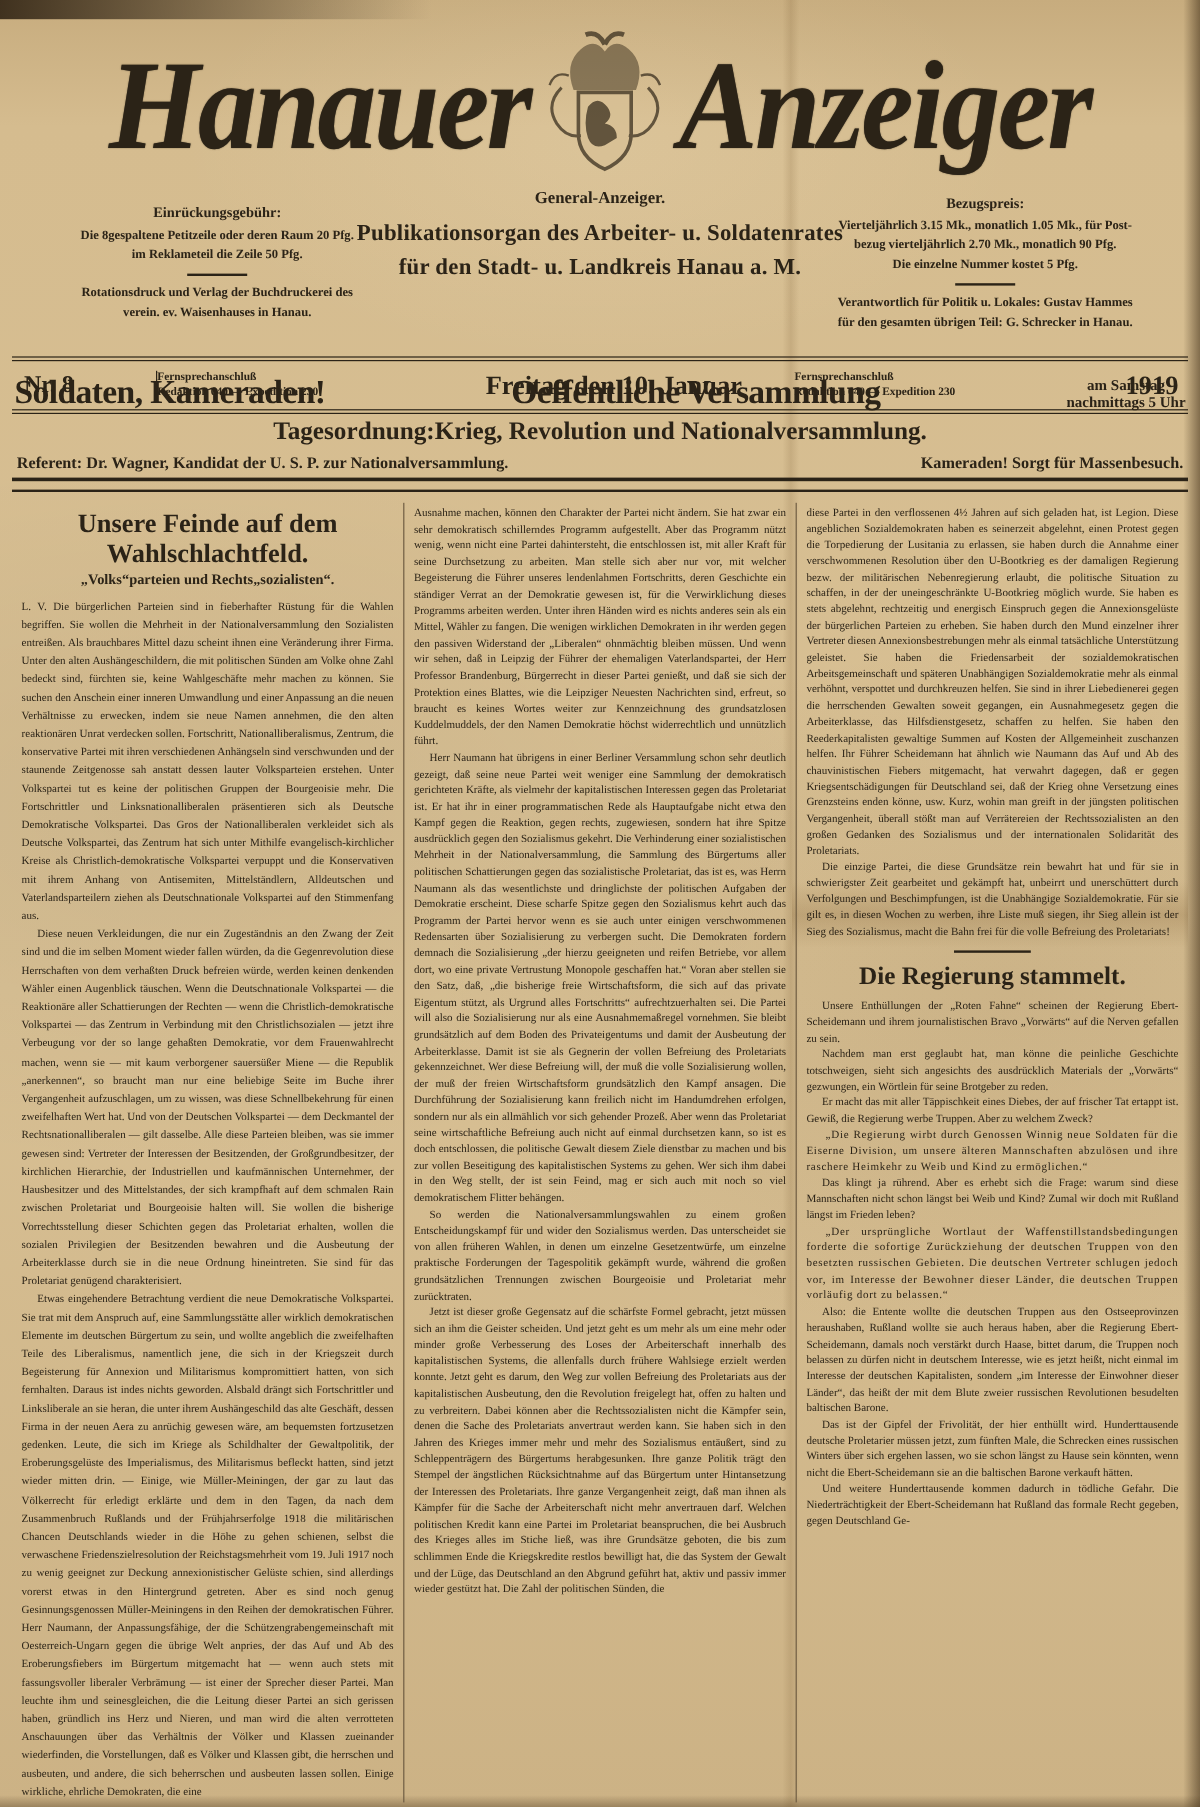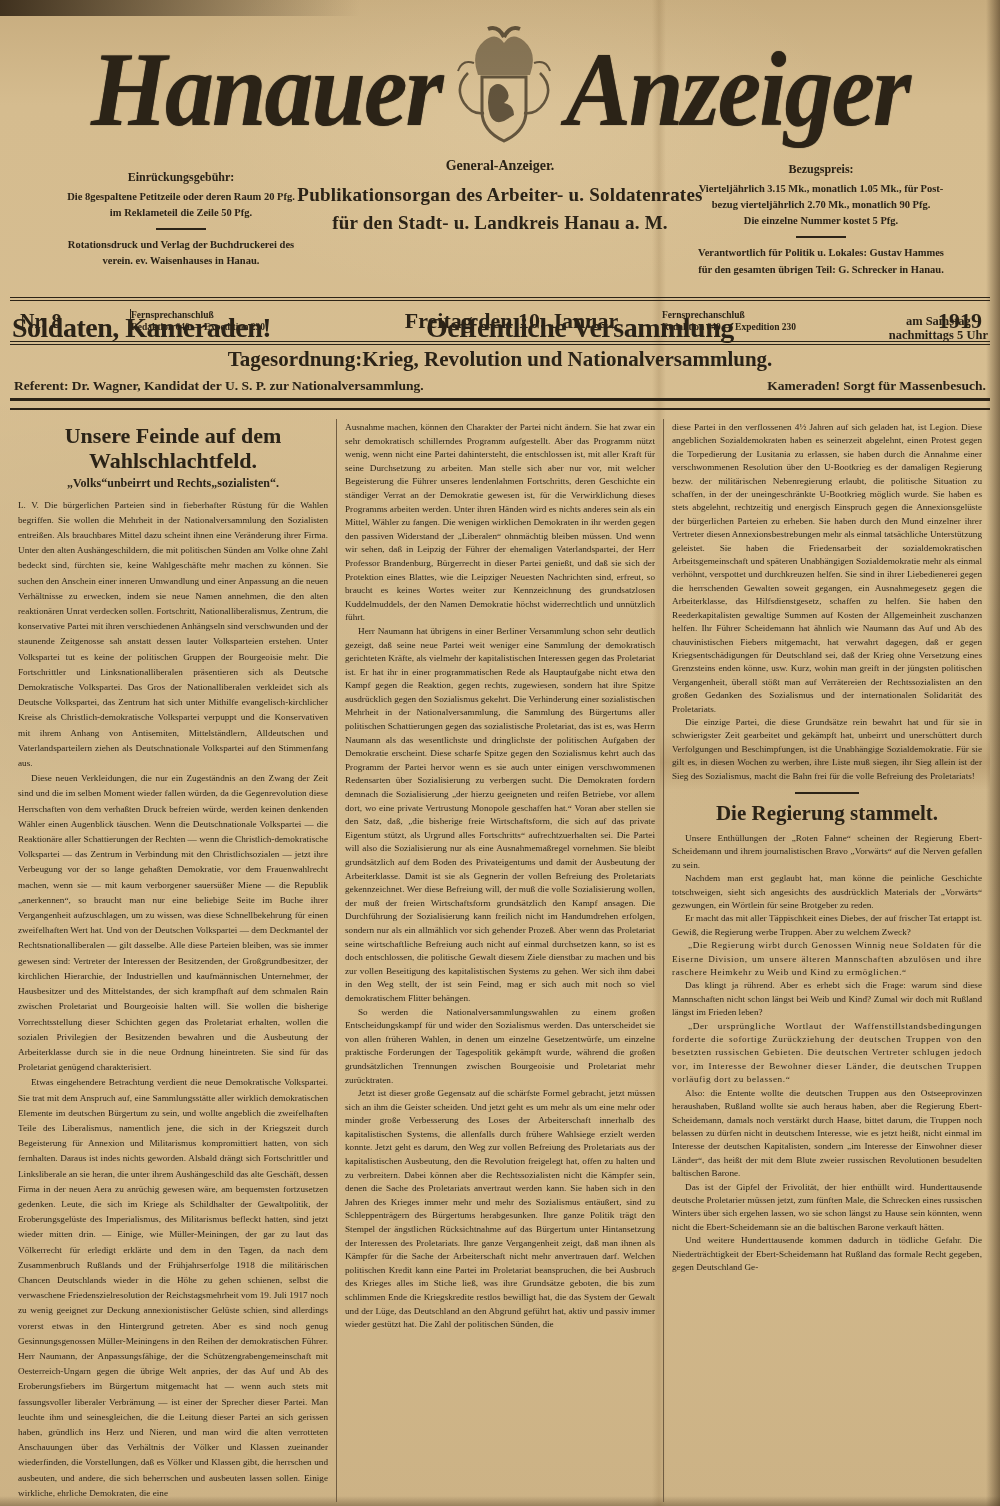--- a/index.html
+++ b/index.html
@@ -160,21 +160,21 @@
       <span>Referent:  Dr. Wagner, Kandidat der U. S. P. zur Nationalversammlung.</span>
       <span>Kameraden!  Sorgt für Massenbesuch.</span>
     </div>
   </div>
   <div class="banner-rule"></div>
 
   <section class="columns">
 
     <div class="col col-left">
       <h2 class="a1-headline">Unsere Feinde auf dem Wahlschlachtfeld.</h2>
-      <h3 class="a1-subhead">„Volks“unbeirrt und Rechts„sozialisten“.</h3>
+      <h3 class="a1-subhead">„Volks“parteien und Rechts„sozialisten“.</h3>
       <p class="cont">L. V.  Die bürgerlichen Parteien sind in fieberhafter Rüstung für die Wahlen begriffen. Sie wollen die Mehrheit in der Nationalversammlung den Sozialisten entreißen. Als brauchbares Mittel dazu scheint ihnen eine Veränderung ihrer Firma. Unter den alten Aushängeschildern, die mit politischen Sünden am Volke ohne Zahl bedeckt sind, fürchten sie, keine Wahlgeschäfte mehr machen zu können. Sie suchen den Anschein einer inneren Umwandlung und einer Anpassung an die neuen Verhältnisse zu erwecken, indem sie neue Namen annehmen, die den alten reaktionären Unrat verdecken sollen. Fortschritt, Nationalliberalismus, Zentrum, die konservative Partei mit ihren verschiedenen Anhängseln sind verschwunden und der staunende Zeitgenosse sah anstatt dessen lauter Volksparteien erstehen. Unter Volkspartei tut es keine der politischen Gruppen der Bourgeoisie mehr. Die Fortschrittler und Linksnationalliberalen präsentieren sich als Deutsche Demokratische Volkspartei. Das Gros der Nationalliberalen verkleidet sich als Deutsche Volkspartei, das Zentrum hat sich unter Mithilfe evangelisch-kirchlicher Kreise als Christlich-demokratische Volkspartei verpuppt und die Konservativen mit ihrem Anhang von Antisemiten, Mittelständlern, Alldeutschen und Vaterlandsparteilern ziehen als Deutschnationale Volkspartei auf den Stimmenfang aus.</p>
       <p>Diese neuen Verkleidungen, die nur ein Zugeständnis an den Zwang der Zeit sind und die im selben Moment wieder fallen würden, da die Gegenrevolution diese Herrschaften von dem verhaßten Druck befreien würde, werden keinen denkenden Wähler einen Augenblick täuschen. Wenn die Deutschnationale Volkspartei — die Reaktionäre aller Schattierungen der Rechten — wenn die Christlich-demokratische Volkspartei — das Zentrum in Verbindung mit den Christlichsozialen — jetzt ihre Verbeugung vor der so lange gehaßten Demokratie, vor dem Frauenwahlrecht machen, wenn sie — mit kaum verborgener sauersüßer Miene — die Republik „anerkennen“, so braucht man nur eine beliebige Seite im Buche ihrer Vergangenheit aufzuschlagen, um zu wissen, was diese Schnellbekehrung für einen zweifelhaften Wert hat. Und von der Deutschen Volkspartei — dem Deckmantel der Rechtsnationalliberalen — gilt dasselbe. Alle diese Parteien bleiben, was sie immer gewesen sind: Vertreter der Interessen der Besitzenden, der Großgrundbesitzer, der kirchlichen Hierarchie, der Industriellen und kaufmännischen Unternehmer, der Hausbesitzer und des Mittelstandes, der sich krampfhaft auf dem schmalen Rain zwischen Proletariat und Bourgeoisie halten will. Sie wollen die bisherige Vorrechtsstellung dieser Schichten gegen das Proletariat erhalten, wollen die sozialen Privilegien der Besitzenden bewahren und die Ausbeutung der Arbeiterklasse durch sie in die neue Ordnung hineintreten. Sie sind für das Proletariat genügend charakterisiert.</p>
       <p>Etwas eingehendere Betrachtung verdient die neue Demokratische Volkspartei. Sie trat mit dem Anspruch auf, eine Sammlungsstätte aller wirklich demokratischen Elemente im deutschen Bürgertum zu sein, und wollte angeblich die zweifelhaften Teile des Liberalismus, namentlich jene, die sich in der Kriegszeit durch Begeisterung für Annexion und Militarismus kompromittiert hatten, von sich fernhalten. Daraus ist indes nichts geworden. Alsbald drängt sich Fortschrittler und Linksliberale an sie heran, die unter ihrem Aushängeschild das alte Geschäft, dessen Firma in der neuen Aera zu anrüchig gewesen wäre, am bequemsten fortzusetzen gedenken. Leute, die sich im Kriege als Schildhalter der Gewaltpolitik, der Eroberungsgelüste des Imperialismus, des Militarismus befleckt hatten, sind jetzt wieder mitten drin. — Einige, wie Müller-Meiningen, der gar zu laut das Völkerrecht für erledigt erklärte und dem in den Tagen, da nach dem Zusammenbruch Rußlands und der Frühjahrserfolge 1918 die militärischen Chancen Deutschlands wieder in die Höhe zu gehen schienen, selbst die verwaschene Friedenszielresolution der Reichstagsmehrheit vom 19. Juli 1917 noch zu wenig geeignet zur Deckung annexionistischer Gelüste schien, sind allerdings vorerst etwas in den Hintergrund getreten. Aber es sind noch genug Gesinnungsgenossen Müller-Meiningens in den Reihen der demokratischen Führer. Herr Naumann, der Anpassungsfähige, der die Schützengrabengemeinschaft mit Oesterreich-Ungarn gegen die übrige Welt anpries, der das Auf und Ab des Eroberungsfiebers im Bürgertum mitgemacht hat — wenn auch stets mit fassungsvoller liberaler Verbrämung — ist einer der Sprecher dieser Partei. Man leuchte ihm und seinesgleichen, die die Leitung dieser Partei an sich gerissen haben, gründlich ins Herz und Nieren, und man wird die alten verrotteten Anschauungen über das Verhältnis der Völker und Klassen zueinander wiederfinden, die Vorstellungen, daß es Völker und Klassen gibt, die herrschen und ausbeuten, und andere, die sich beherrschen und ausbeuten lassen sollen. Einige wirkliche, ehrliche Demokraten, die eine</p>
     </div>
 
     <div class="col col-middle">
       <p class="cont">Ausnahme machen, können den Charakter der Partei nicht ändern. Sie hat zwar ein sehr demokratisch schillerndes Programm aufgestellt. Aber das Programm nützt wenig, wenn nicht eine Partei dahintersteht, die entschlossen ist, mit aller Kraft für seine Durchsetzung zu arbeiten. Man stelle sich aber nur vor, mit welcher Begeisterung die Führer unseres lendenlahmen Fortschritts, deren Geschichte ein ständiger Verrat an der Demokratie gewesen ist, für die Verwirklichung dieses Programms arbeiten werden. Unter ihren Händen wird es nichts anderes sein als ein Mittel, Wähler zu fangen. Die wenigen wirklichen Demokraten in ihr werden gegen den passiven Widerstand der „Liberalen“ ohnmächtig bleiben müssen. Und wenn wir sehen, daß in Leipzig der Führer der ehemaligen Vaterlandspartei, der Herr Professor Brandenburg, Bürgerrecht in dieser Partei genießt, und daß sie sich der Protektion eines Blattes, wie die Leipziger Neuesten Nachrichten sind, erfreut, so braucht es keines Wortes weiter zur Kennzeichnung des grundsatzlosen Kuddelmuddels, der den Namen Demokratie höchst widerrechtlich und unnützlich führt.</p>
       <p>Herr Naumann hat übrigens in einer Berliner Versammlung schon sehr deutlich gezeigt, daß seine neue Partei weit weniger eine Sammlung der demokratisch gerichteten Kräfte, als vielmehr der kapitalistischen Interessen gegen das Proletariat ist. Er hat ihr in einer programmatischen Rede als Hauptaufgabe nicht etwa den Kampf gegen die Reaktion, gegen rechts, zugewiesen, sondern hat ihre Spitze ausdrücklich gegen den Sozialismus gekehrt. Die Verhinderung einer sozialistischen Mehrheit in der Nationalversammlung, die Sammlung des Bürgertums aller politischen Schattierungen gegen das sozialistische Proletariat, das ist es, was Herrn Naumann als das wesentlichste und dringlichste der politischen Aufgaben der Demokratie erscheint. Diese scharfe Spitze gegen den Sozialismus kehrt auch das Programm der Partei hervor wenn es sie auch unter einigen verschwommenen Redensarten über Sozialisierung zu verbergen sucht. Die Demokraten fordern demnach die Sozialisierung „der hierzu geeigneten und reifen Betriebe, vor allem dort, wo eine private Vertrustung Monopole geschaffen hat.“ Voran aber stellen sie den Satz, daß, „die bisherige freie Wirtschaftsform, die sich auf das private Eigentum stützt, als Urgrund alles Fortschritts“ aufrechtzuerhalten sei. Die Partei will also die Sozialisierung nur als eine Ausnahmemaßregel vornehmen. Sie bleibt grundsätzlich auf dem Boden des Privateigentums und damit der Ausbeutung der Arbeiterklasse. Damit ist sie als Gegnerin der vollen Befreiung des Proletariats gekennzeichnet. Wer diese Befreiung will, der muß die volle Sozialisierung wollen, der muß der freien Wirtschaftsform grundsätzlich den Kampf ansagen. Die Durchführung der Sozialisierung kann freilich nicht im Handumdrehen erfolgen, sondern nur als ein allmählich vor sich gehender Prozeß. Aber wenn das Proletariat seine wirtschaftliche Befreiung auch nicht auf einmal durchsetzen kann, so ist es doch entschlossen, die politische Gewalt diesem Ziele dienstbar zu machen und bis zur vollen Beseitigung des kapitalistischen Systems zu gehen. Wer sich ihm dabei in den Weg stellt, der ist sein Feind, mag er sich auch mit noch so viel demokratischem Flitter behängen.</p>
       <p>So werden die Nationalversammlungswahlen zu einem großen Entscheidungskampf für und wider den Sozialismus werden. Das unterscheidet sie von allen früheren Wahlen, in denen um einzelne Gesetzentwürfe, um einzelne praktische Forderungen der Tagespolitik gekämpft wurde, während die großen grundsätzlichen Trennungen zwischen Bourgeoisie und Proletariat mehr zurücktraten.</p>
       <p>Jetzt ist dieser große Gegensatz auf die schärfste Formel gebracht, jetzt müssen sich an ihm die Geister scheiden. Und jetzt geht es um mehr als um eine mehr oder minder große Verbesserung des Loses der Arbeiterschaft innerhalb des kapitalistischen Systems, die allenfalls durch frühere Wahlsiege erzielt werden konnte. Jetzt geht es darum, den Weg zur vollen Befreiung des Proletariats aus der kapitalistischen Ausbeutung, den die Revolution freigelegt hat, offen zu halten und zu verbreitern. Dabei können aber die Rechtssozialisten nicht die Kämpfer sein, denen die Sache des Proletariats anvertraut werden kann. Sie haben sich in den Jahren des Krieges immer mehr und mehr des Sozialismus entäußert, sind zu Schleppenträgern des Bürgertums herabgesunken. Ihre ganze Politik trägt den Stempel der ängstlichen Rücksichtnahme auf das Bürgertum unter Hintansetzung der Interessen des Proletariats. Ihre ganze Vergangenheit zeigt, daß man ihnen als Kämpfer für die Sache der Arbeiterschaft nicht mehr anvertrauen darf. Welchen politischen Kredit kann eine Partei im Proletariat beanspruchen, die bei Ausbruch des Krieges alles im Stiche ließ, was ihre Grundsätze geboten, die bis zum schlimmen Ende die Kriegskredite restlos bewilligt hat, die das System der Gewalt und der Lüge, das Deutschland an den Abgrund geführt hat, aktiv und passiv immer wieder gestützt hat. Die Zahl der politischen Sünden, die</p>

